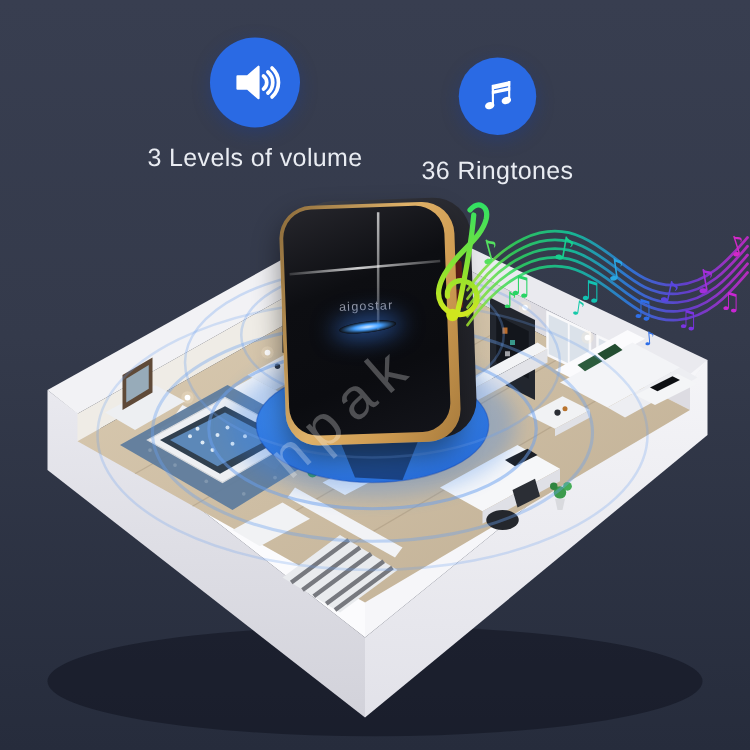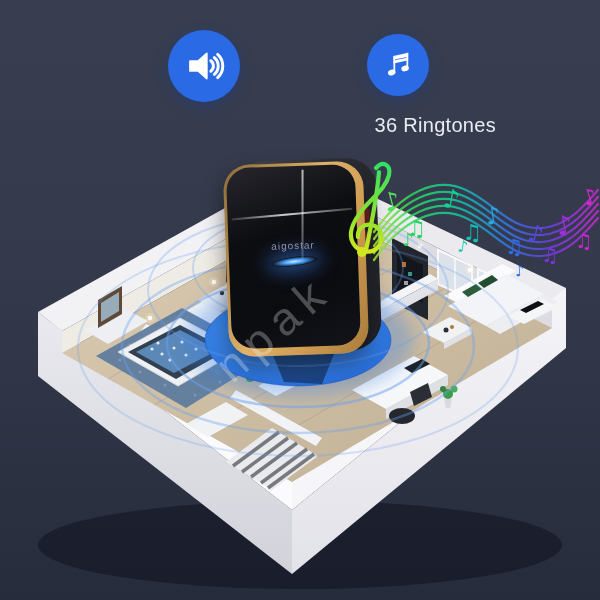--- a/index.html
+++ b/index.html
@@ -6,21 +6,21 @@
   .stage{
     position:relative;width:600px;height:600px;overflow:hidden;
     background:linear-gradient(180deg,var(--bg-top) 0%,var(--bg-mid) 45%,var(--bg-bottom) 100%);
     font-family:"Liberation Sans","DejaVu Sans",sans-serif;
   }
   .scene,.music{position:absolute;left:0;top:0;width:600px;height:600px;pointer-events:none;}
 
   
   .feature{position:absolute;text-align:center;}
   .feature-volume{left:98px;top:30px;width:212px;}
-  .feature-ringtones{left:300px;top:34px;width:196px;text-align:right;}
+  .feature-ringtones{left:300px;top:46px;width:196px;}
   .icon-circle{
     margin:0 auto;border-radius:50%;background:var(--accent-blue);
     display:flex;align-items:center;justify-content:center;
     box-shadow:0 4px 14px rgba(20,60,160,.35);
   }
   .icon-circle.big{width:72px;height:72px;}
   .icon-circle.small{width:62px;height:62px;}
   .feature-label{
     margin-top:14px;color:var(--text-color);font-size:20px;letter-spacing:.3px;
   }
@@ -312,20 +312,21 @@
 
   <div class="feature feature-volume">
     <div class="icon-circle big">
       <svg width="42" height="42" viewBox="0 0 24 24" fill="none">
         <path d="M4 9.2 L8.6 9.2 L13.6 4.8 L13.6 19.2 L8.6 14.8 L4 14.8 Z" fill="#fff" stroke="#fff" stroke-width="1" stroke-linejoin="round"></path>
         <path d="M15.9 9 a3.8 3.8 0 0 1 0 6" stroke="#fff" stroke-width="1.7" stroke-linecap="round"></path>
         <path d="M17.9 7.2 a6.3 6.3 0 0 1 0 9.6" stroke="#fff" stroke-width="1.7" stroke-linecap="round"></path>
         <path d="M19.8 5.4 a8.9 8.9 0 0 1 0 13.2" stroke="#fff" stroke-width="1.7" stroke-linecap="round"></path>
       </svg>
     </div>
+    <div class="feature-label">3 Levels of volume</div>
   </div>
 
   <div class="feature feature-ringtones">
     <div class="icon-circle small">
       <svg width="34" height="34" viewBox="0 0 24 24" fill="#fff">
         <polygon points="8.8,5.6 19.2,3.4 19.2,6.1 8.8,8.3"></polygon>
         <polygon points="8.8,8.9 19.2,6.7 19.2,8.7 8.8,10.9"></polygon>
         <rect x="8.8" y="5.6" width="1.2" height="11.6"></rect>
         <rect x="18" y="3.4" width="1.2" height="10.9"></rect>
         <ellipse cx="7.6" cy="17.3" rx="2.7" ry="2" transform="rotate(-18 7.6 17.3)"></ellipse>

